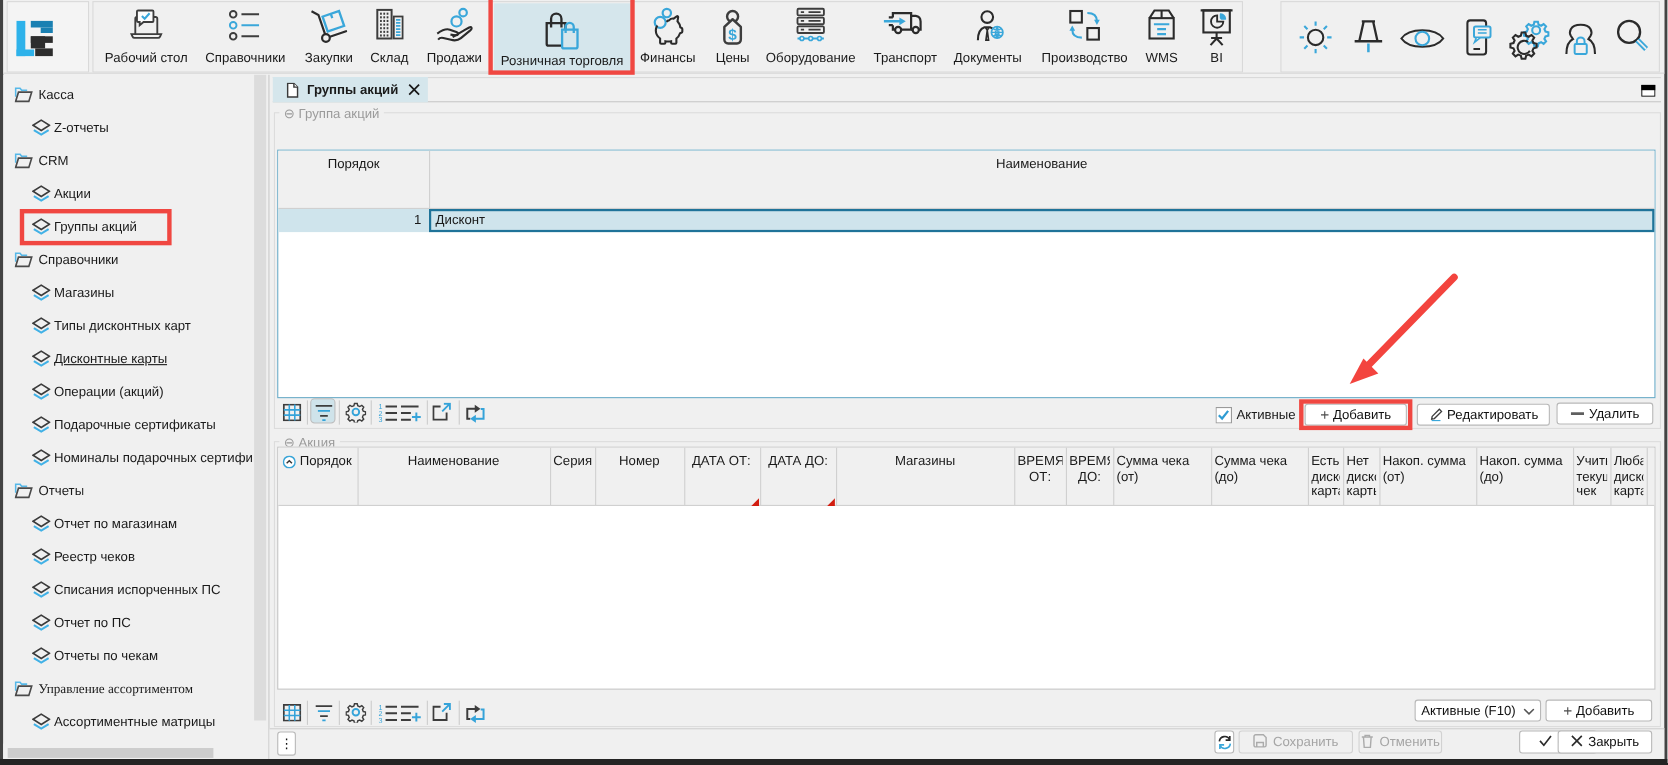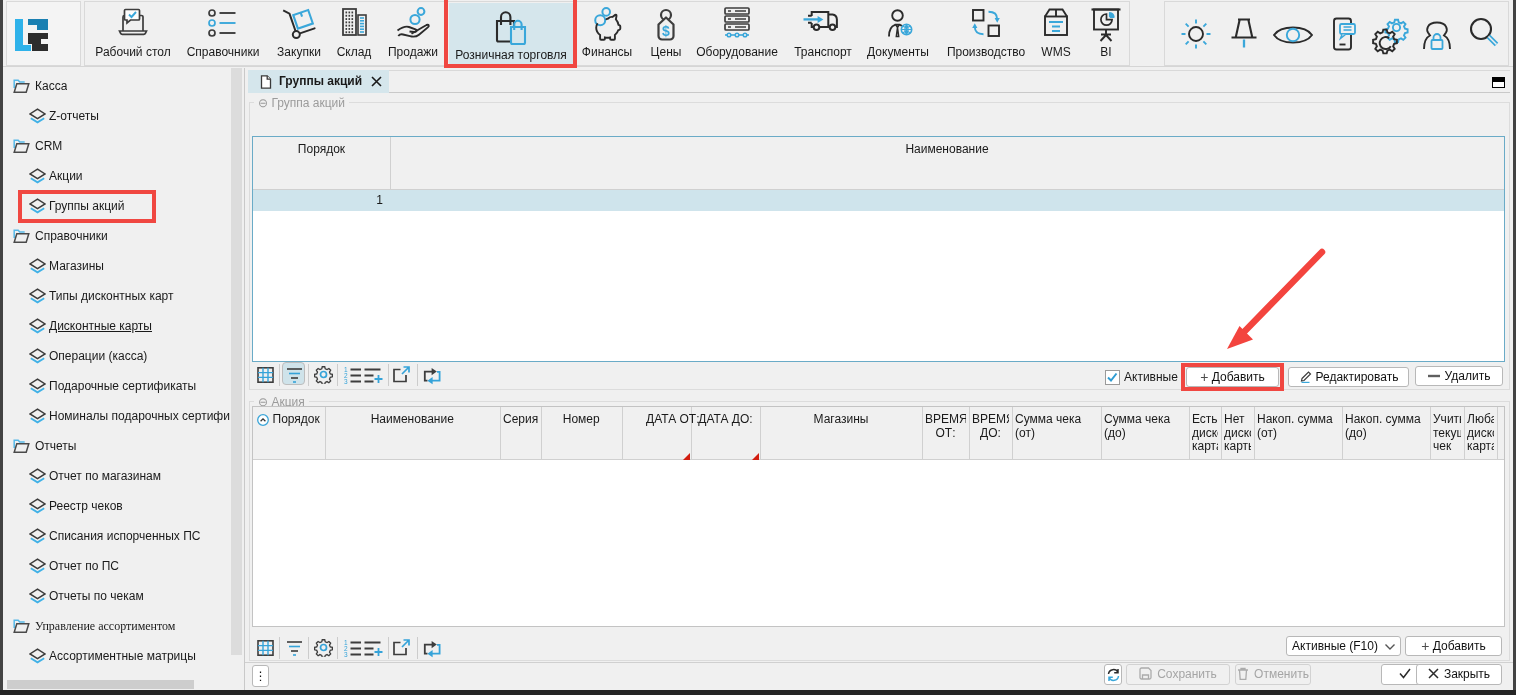--- a/index.html
+++ b/index.html
@@ -331,21 +331,21 @@
   <path d="M8.5 1.2 L1 5.9 L8.5 10.6 L16 5.9 Z" fill="none" stroke="#3c3c3c" stroke-width="1.5"></path>
   <path d="M1.8 10.3 L8.5 14.4 L15.2 10.3" fill="none" stroke="#41b1e6" stroke-width="1.9"></path>
 </svg><span style="margin-left:20px;">Типы дисконтных карт</span></div>
     <div class="trow" style="left:29px;top:316px;max-width:202px;text-decoration:underline;"><svg width="17" height="17" viewBox="0 0 17 17" style="left:0;top:2px;">
   <path d="M8.5 1.2 L1 5.9 L8.5 10.6 L16 5.9 Z" fill="none" stroke="#3c3c3c" stroke-width="1.5"></path>
   <path d="M1.8 10.3 L8.5 14.4 L15.2 10.3" fill="none" stroke="#41b1e6" stroke-width="1.9"></path>
 </svg><span style="margin-left:20px;">Дисконтные карты</span></div>
     <div class="trow" style="left:29px;top:346px;max-width:202px;"><svg width="17" height="17" viewBox="0 0 17 17" style="left:0;top:2px;">
   <path d="M8.5 1.2 L1 5.9 L8.5 10.6 L16 5.9 Z" fill="none" stroke="#3c3c3c" stroke-width="1.5"></path>
   <path d="M1.8 10.3 L8.5 14.4 L15.2 10.3" fill="none" stroke="#41b1e6" stroke-width="1.9"></path>
-</svg><span style="margin-left:20px;">Операции (касса)</span></div>
+</svg><span style="margin-left:20px;">Операции (акций)</span></div>
     <div class="trow" style="left:29px;top:376px;max-width:202px;"><svg width="17" height="17" viewBox="0 0 17 17" style="left:0;top:2px;">
   <path d="M8.5 1.2 L1 5.9 L8.5 10.6 L16 5.9 Z" fill="none" stroke="#3c3c3c" stroke-width="1.5"></path>
   <path d="M1.8 10.3 L8.5 14.4 L15.2 10.3" fill="none" stroke="#41b1e6" stroke-width="1.9"></path>
 </svg><span style="margin-left:20px;">Подарочные сертификаты</span></div>
     <div class="trow" style="left:29px;top:406px;max-width:202px;"><svg width="17" height="17" viewBox="0 0 17 17" style="left:0;top:2px;">
   <path d="M8.5 1.2 L1 5.9 L8.5 10.6 L16 5.9 Z" fill="none" stroke="#3c3c3c" stroke-width="1.5"></path>
   <path d="M1.8 10.3 L8.5 14.4 L15.2 10.3" fill="none" stroke="#41b1e6" stroke-width="1.9"></path>
 </svg><span style="margin-left:20px;margin-top:22px;">Номиналы подарочных сертифи</span></div>
     <div class="trow" style="left:13px;top:436px;max-width:218px;"><svg width="18" height="16" viewBox="0 0 18 16" style="left:0;top:2px;">
   <path d="M1.2 10 V2.2 h4 l1.5 1.8 h5" fill="none" stroke="#56b8e8" stroke-width="1.5"></path>
@@ -399,20 +399,23 @@
 <div class="gbox" style="left:249px;top:102px;width:1261px;height:288px;"></div>
 <div class="glabel" style="left:254px;top:96px;">⊖ Группа акций</div>
 
 <div class="abs" id="t1">
   <div class="hdr"></div>
   <div class="hdiv"></div>
   <div class="abs" style="left:0;top:5px;width:137px;text-align:center;">Порядок</div>
   <div class="abs" style="left:137px;top:5px;width:1114px;text-align:center;">Наименование</div>
   <div class="abs" id="t1row">
     <div class="abs" style="left:0;top:3px;width:130px;text-align:right;">1</div>
+    <div class="abs" id="t1cell">
+        <div style="position:absolute;left:4px;top:1px;">Дисконт</div>
+      </div>
   </div>
 </div>
 
 <div id="midtoolbar">
     <svg class="iconbtn" style="left:257px;top:367px;" width="17" height="16" viewBox="0 0 17 16">
     <rect x="1" y="0.8" width="15" height="14.4" fill="none" stroke="#3d3d3d" stroke-width="1.6"></rect>
     <path d="M1 5.6 h15 M1 10.4 h15 M6 0.8 v14.4 M11 0.8 v14.4" stroke="#35a3d9" stroke-width="1.4" fill="none"></path>
   </svg>
     <div class="sep" style="left:279px;top:364px;"></div>
     <div class="abs" style="left:282px;top:362px;width:23px;height:23px;background:#cfe3ea;border:1px solid #bdbdbd;border-radius:4px;"></div>
@@ -474,21 +477,21 @@
     <div id="t2cols">
       <div class="h2div" style="left:71.5px;"></div>
       <div class="h2txt" style="left:19.5px;width:51.0px;">Порядок</div>
       <div class="h2div" style="left:247.0px;"></div>
       <div class="h2txt" style="left:74.5px;width:169.5px;text-align:center;">Наименование</div>
       <div class="h2div" style="left:288.0px;"></div>
       <div class="h2txt" style="left:250.0px;width:35.0px;text-align:center;">Серия</div>
       <div class="h2div" style="left:368.5px;"></div>
       <div class="h2txt" style="left:291.0px;width:74.5px;text-align:center;">Номер</div>
       <div class="h2div" style="left:438.0px;"></div>
-      <div class="h2txt" style="left:393px;width:63.5px;text-align:left;">ДАТА ОТ:</div>
+      <div class="h2txt" style="left:366px;width:63.5px;text-align:right;">ДАТА ОТ:</div>
       <div style="position:absolute;left:429.5px;top:46px;width:0;height:0;border-left:7.5px solid transparent;border-bottom:7.5px solid #d21d10;"></div>
       <div class="h2div" style="left:507.0px;"></div>
       <div class="h2txt" style="left:441.0px;width:63.0px;text-align:center;">ДАТА ДО:</div>
       <div style="position:absolute;left:498.5px;top:46px;width:0;height:0;border-left:7.5px solid transparent;border-bottom:7.5px solid #d21d10;"></div>
       <div class="h2div" style="left:669.0px;"></div>
       <div class="h2txt" style="left:510.0px;width:156.0px;text-align:center;">Магазины</div>
       <div class="h2div" style="left:716.0px;"></div>
       <div class="h2txt" style="left:672.0px;width:41.0px;text-align:center;">ВРЕМЯ ОТ:</div>
       <div class="h2div" style="left:759.0px;"></div>
       <div class="h2txt" style="left:719.0px;width:37.0px;text-align:center;">ВРЕМЯ ДО:</div>

